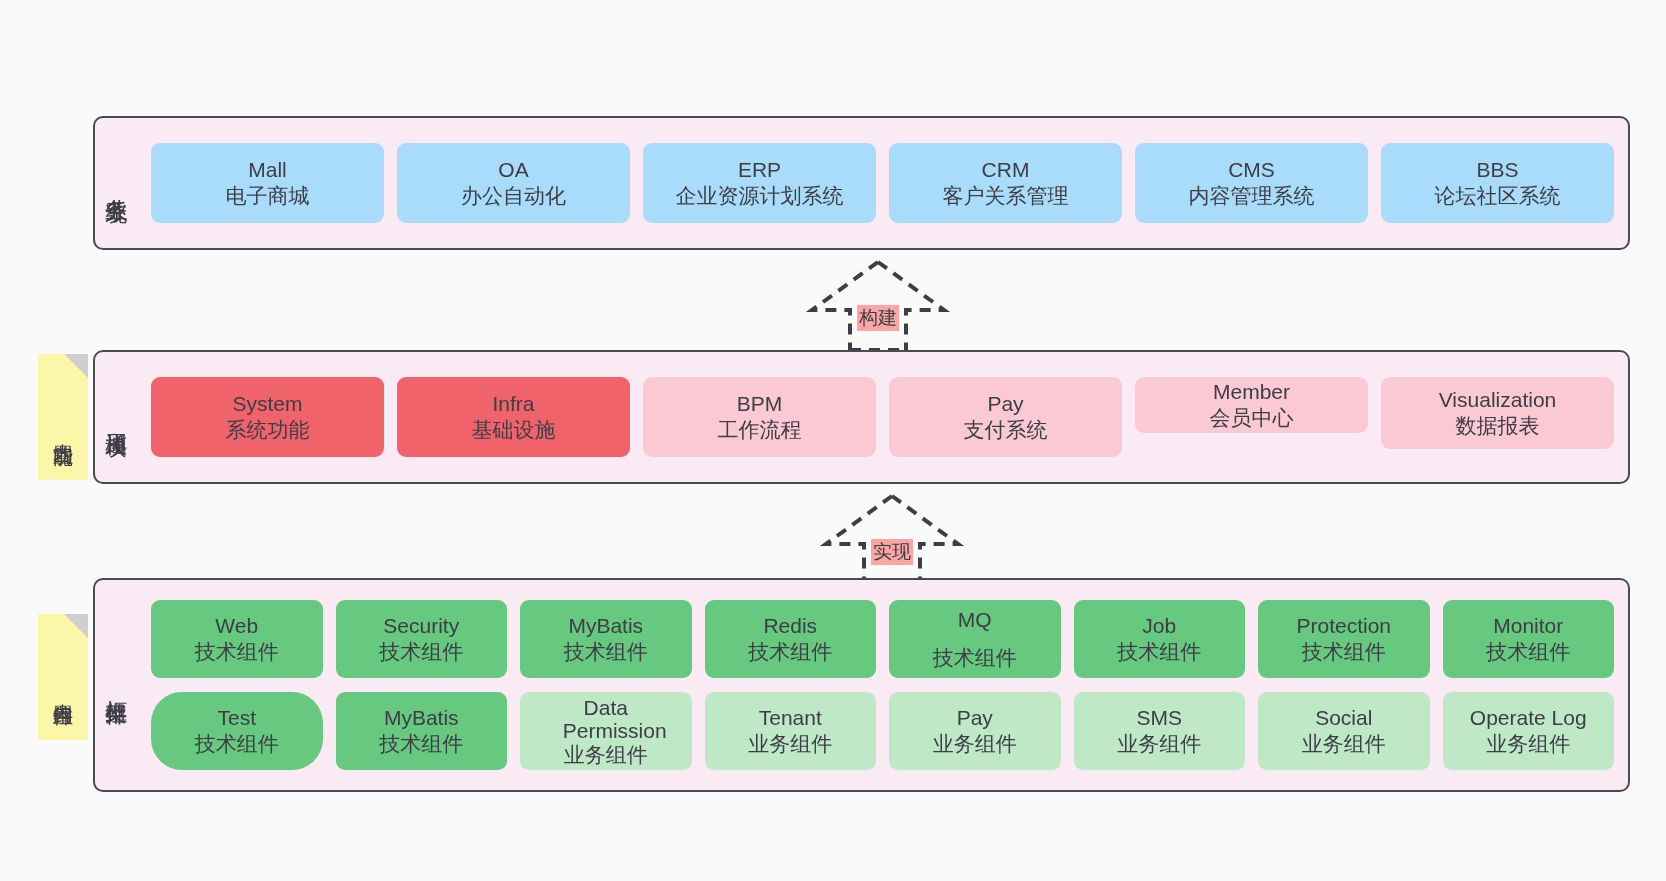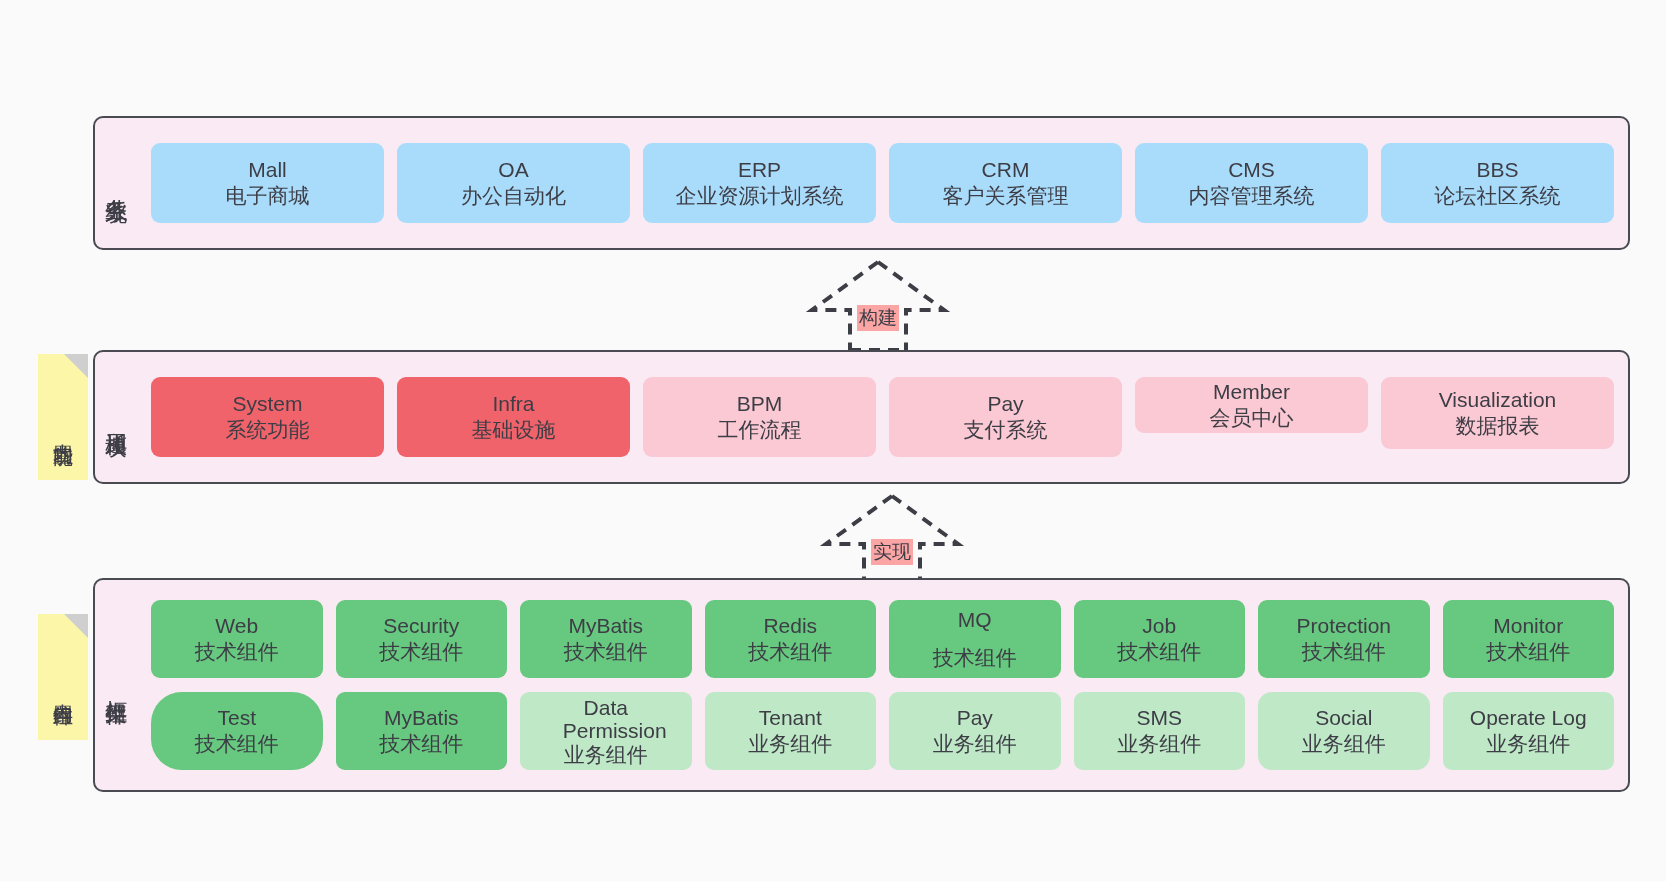--- a/index.html
+++ b/index.html
@@ -288,21 +288,21 @@
         <span class="t-cn">业务组件</span>
       </div>
       <div class="card lightgreen" style="height:78px;">
         <span class="t-en">Pay</span>
         <span class="t-cn">业务组件</span>
       </div>
       <div class="card lightgreen" style="height:78px;">
         <span class="t-en">SMS</span>
         <span class="t-cn">业务组件</span>
       </div>
-      <div class="card lightgreen" style="height:78px;border-radius:14px;">
+      <div class="card lightgreen" style="height:78px;">
         <span class="t-en">Social</span>
         <span class="t-cn">业务组件</span>
       </div>
       <div class="card lightgreen" style="height:78px;">
         <span class="t-en">Operate Log</span>
         <span class="t-cn">业务组件</span>
       </div>
     </div>
 
   </div>

